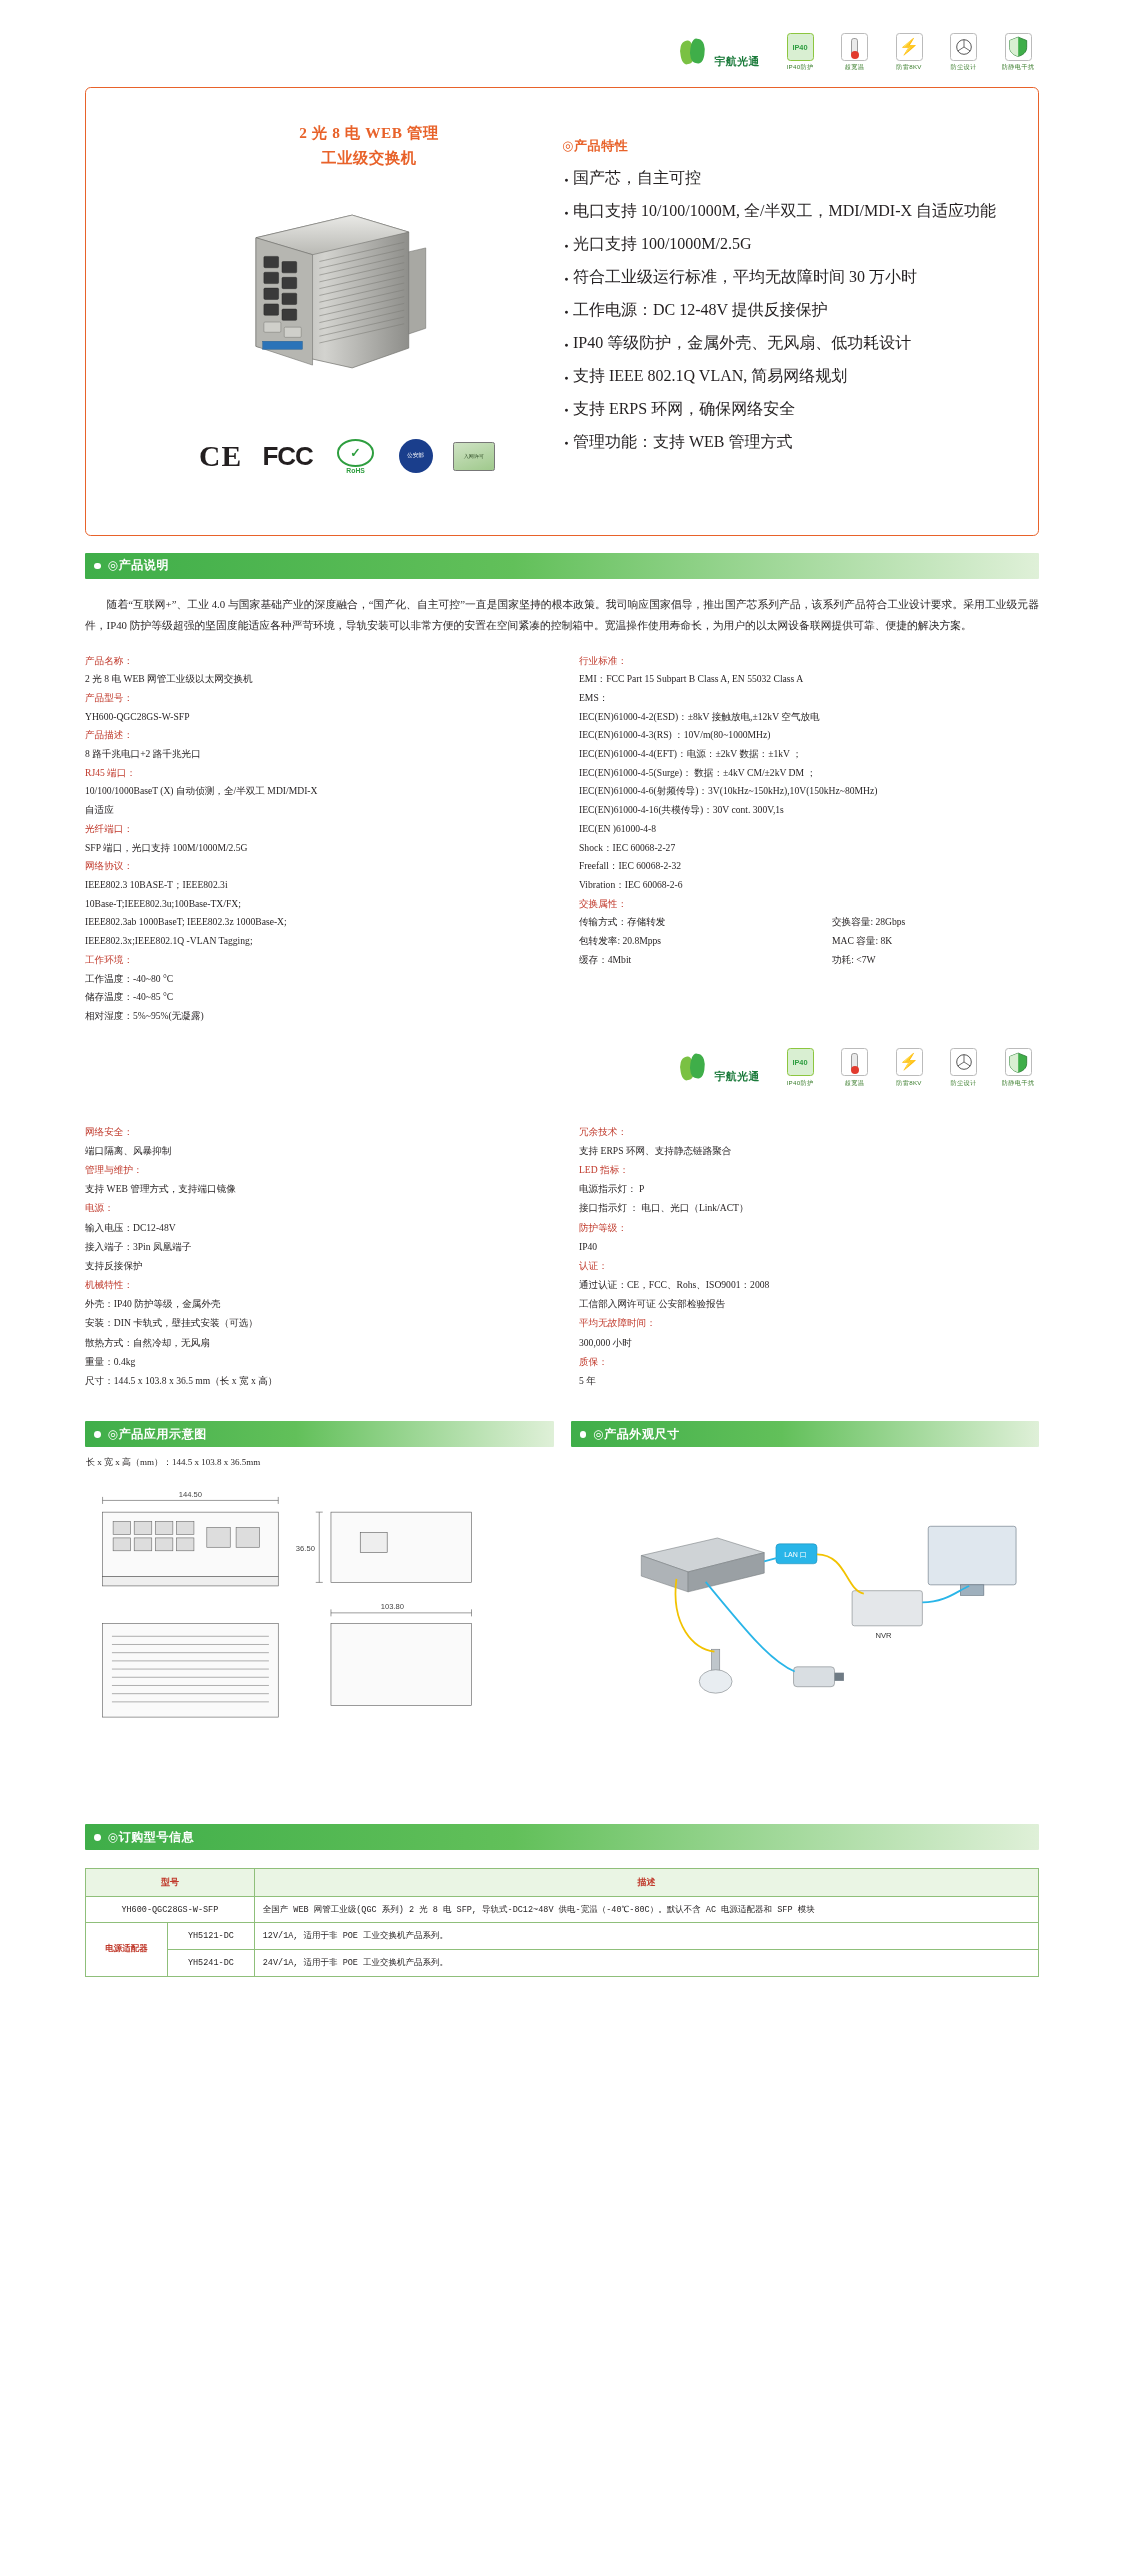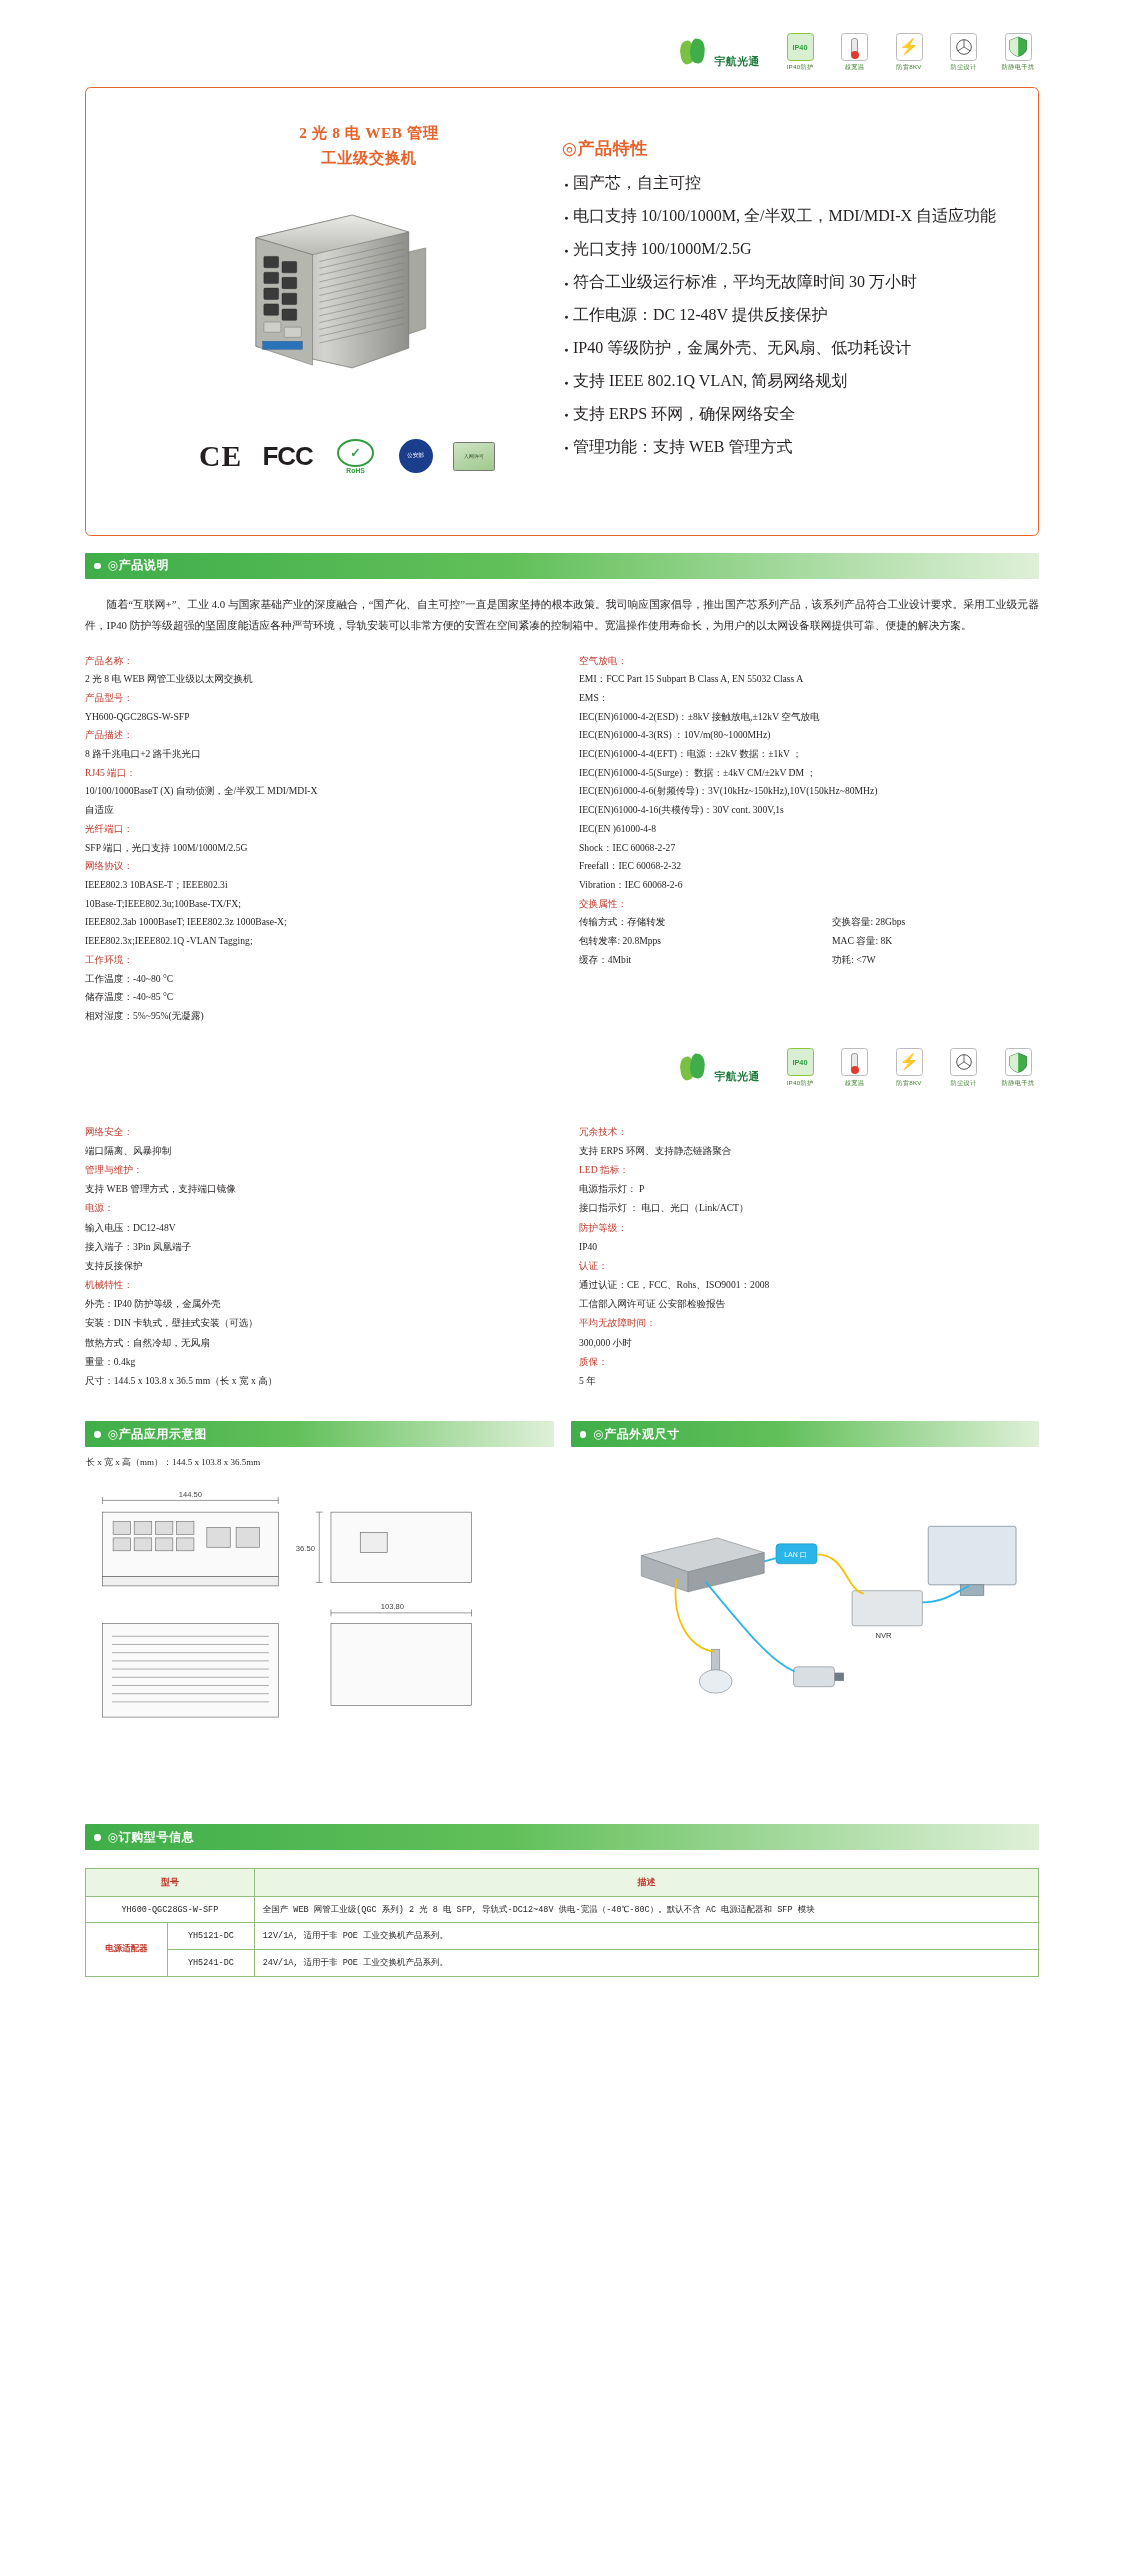--- a/index.html
+++ b/index.html
@@ -30,21 +30,21 @@
   .thermo{width:5.7px;height:17px;background:#eaeaea;border:0.6px solid #999;border-radius:2.8px;position:relative;}
   .thermo:after{content:"";position:absolute;left:50%;bottom:-3.4px;transform:translateX(-50%);width:8px;height:8px;border-radius:50%;background:#e23b2e;}
   .bolt{font-size:16px;color:#1e7fd4;line-height:1;}
   .shieldsvg{width:20.4px;height:21.5px;}
 
   
   .hero{position:relative;margin:14.7px 85px 0 85px;border:1.1px solid #e8622a;border-radius:5.7px;height:447px;}
   .hero-title{position:absolute;left:164px;top:32px;width:238px;text-align:center;color:#e8622a;font-size:15.3px;font-weight:bold;line-height:1.65;letter-spacing:0.6px;}
   .hero-img{position:absolute;left:136px;top:110px;width:249px;height:187px;}
   .hero-feat{position:absolute;left:476px;top:49px;width:510px;}
-  .hero-feat h3{margin:0 0 12.5px 0;font-size:17px;color:#e8622a;font-weight:bold;letter-spacing:0.6px;}
+  .hero-feat h3{margin:0 0 12.5px 0;font-size:13px;color:#e8622a;font-weight:bold;letter-spacing:0.6px;}
   .hero-feat ul{list-style:none;margin:0;padding:0;}
   .hero-feat li{font-size:16px;line-height:1.35;margin-bottom:11.3px;color:#231f20;padding-left:2.3px;}
   .hero-feat li:before{content:"\25CF";font-size:6.8px;margin-right:4.5px;vertical-align:middle;color:#231f20;}
 
   .certs{position:absolute;left:113px;top:351px;display:flex;align-items:center;gap:20.4px;}
   .cert-ce{font-family:"Liberation Serif",serif;font-size:29.5px;font-weight:bold;letter-spacing:1.1px;}
   .cert-fcc{font-family:"Liberation Sans",sans-serif;font-size:26px;font-weight:bold;letter-spacing:-1.1px;}
   .cert-rohs{width:45px;height:35px;display:flex;flex-direction:column;align-items:center;justify-content:center;}
   .cert-rohs .ring{width:33px;height:26px;border:2.3px solid #2e9e3f;border-radius:50%;display:flex;align-items:center;justify-content:center;color:#2e9e3f;font-size:12.5px;font-weight:bold;font-family:"Liberation Sans",sans-serif;}
   .cert-rohs .lbl{font-size:6.8px;color:#2e9e3f;font-weight:bold;font-family:"Liberation Sans",sans-serif;}
@@ -256,21 +256,21 @@
       <div class="v">10Base-T;IEEE802.3u;100Base-TX/FX;</div>
       <div class="v">IEEE802.3ab 1000BaseT; IEEE802.3z 1000Base-X;</div>
       <div class="v">IEEE802.3x;IEEE802.1Q -VLAN Tagging;</div>
       <div class="k">工作环境：</div>
       <div class="v">工作温度：-40~80 °C</div>
       <div class="v">储存温度：-40~85 °C</div>
       <div class="v">相对湿度：5%~95%(无凝露)</div>
     </div>
 
     <div class="col">
-      <div class="k">空气放电：</div>
+      <div class="k">行业标准：</div>
       <div class="v">EMI：FCC Part 15 Subpart B Class A, EN 55032 Class A</div>
       <div class="v">EMS：</div>
       <div class="v">IEC(EN)61000-4-2(ESD)：±8kV 接触放电,±12kV 空气放电</div>
       <div class="v">IEC(EN)61000-4-3(RS) ：10V/m(80~1000MHz)</div>
       <div class="v">IEC(EN)61000-4-4(EFT)：电源：±2kV  数据：±1kV ；</div>
       <div class="v">IEC(EN)61000-4-5(Surge)： 数据：±4kV CM/±2kV DM ；</div>
       <div class="v">IEC(EN)61000-4-6(射频传导)：3V(10kHz~150kHz),10V(150kHz~80MHz)</div>
       <div class="v">IEC(EN)61000-4-16(共模传导)：30V cont. 300V,1s</div>
       <div class="v">IEC(EN )61000-4-8</div>
       <div class="v">Shock：IEC 60068-2-27</div>

